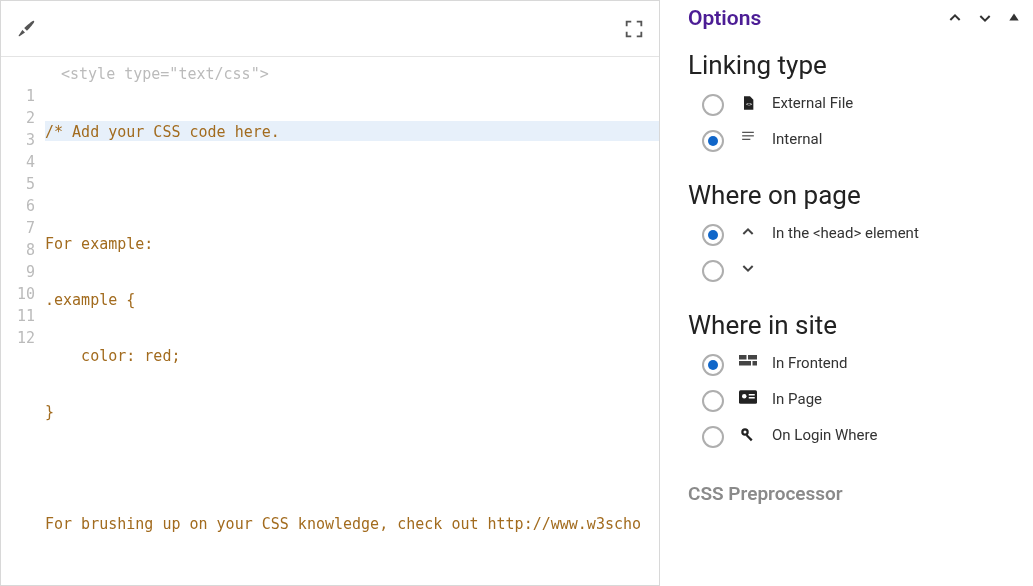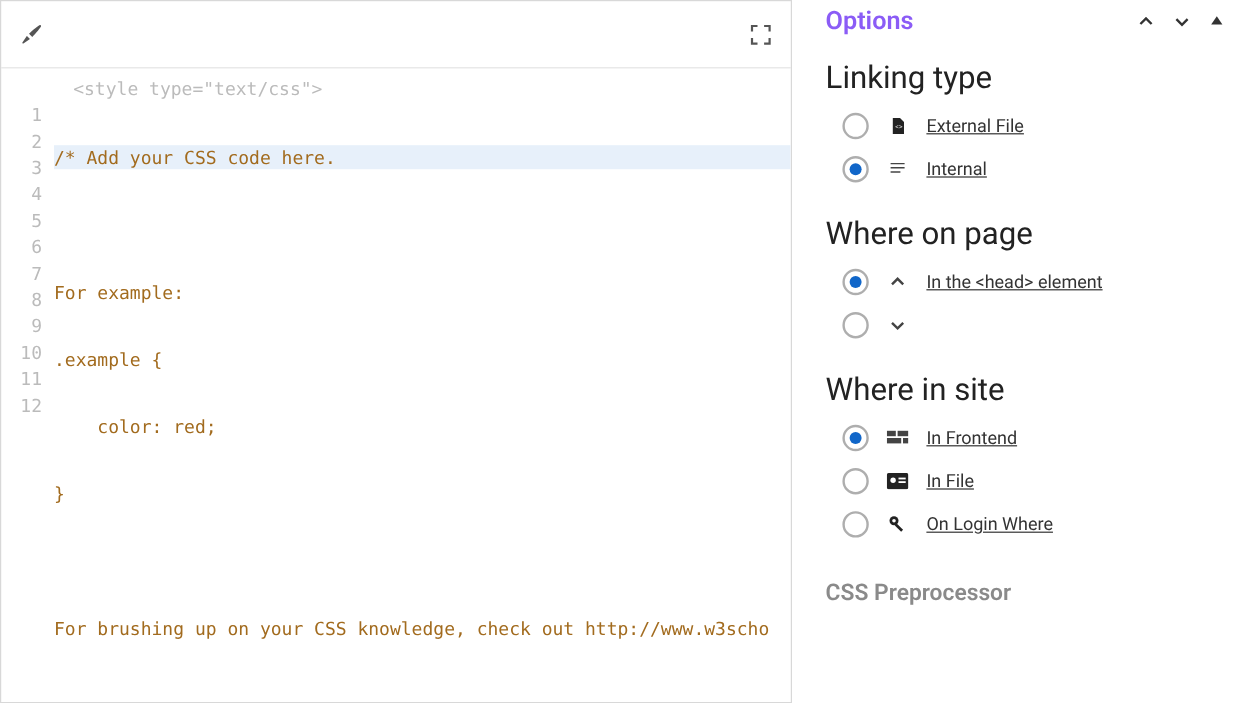--- a/index.html
+++ b/index.html
@@ -72,42 +72,41 @@
   }
   .options-header {
     display: flex;
     align-items: center;
     justify-content: space-between;
     padding: 6px 4px 14px 18px;
   }
   .options-title {
     font-size: 21px;
     font-weight: 600;
-    color: #8b5cf6;
+    color: #4c1d95;
   }
   .header-icons { display: flex; gap: 14px; color: #333; }
   .header-icons span { display:inline-flex; cursor:pointer; }
   .section {
     padding: 0 0 8px 18px;
   }
   .section-title {
     font-size: 26px;
     font-weight: 400;
     color: #222;
     margin-bottom: 14px;
     margin-top: 6px;
   }
   .option-row {
     display: flex;
-    align-items: center;
+    align-items: flex-start;
     gap: 14px;
     margin: 0 0 14px 14px;
     font-size: 15px;
     color: #333;
-    text-decoration: underline;
   }
   .radio {
     width: 22px;
     height: 22px;
     border: 2px solid #aeaeae;
     border-radius: 50%;
     display: inline-flex;
     align-items: center;
     justify-content: center;
     flex-shrink: 0;
@@ -278,21 +277,21 @@
           <span class="dot"></span>
         </span>
       <span class="opt-icon">
           <svg width="18" height="14" viewBox="0 0 24 18" fill="#222">
             <rect x="0" y="0" width="24" height="18" rx="2"></rect>
             <circle cx="7" cy="8" r="3" fill="#fff"></circle>
             <rect x="13" y="5" width="8" height="2" fill="#fff"></rect>
             <rect x="13" y="9" width="8" height="2" fill="#fff"></rect>
           </svg>
         </span>
-      <span>In File</span>
+      <span>In Page</span>
     </div>
     <div class="option-row">
       <span class="radio">
           <span class="dot"></span>
         </span>
       <span class="opt-icon">
           <svg width="18" height="18" viewBox="0 0 24 24" fill="#222">
             <circle cx="8" cy="8" r="5"></circle>
             <circle cx="8" cy="8" r="2" fill="#fff"></circle>
             <rect x="11" y="11" width="10" height="3" transform="rotate(45 11 11)"></rect>

